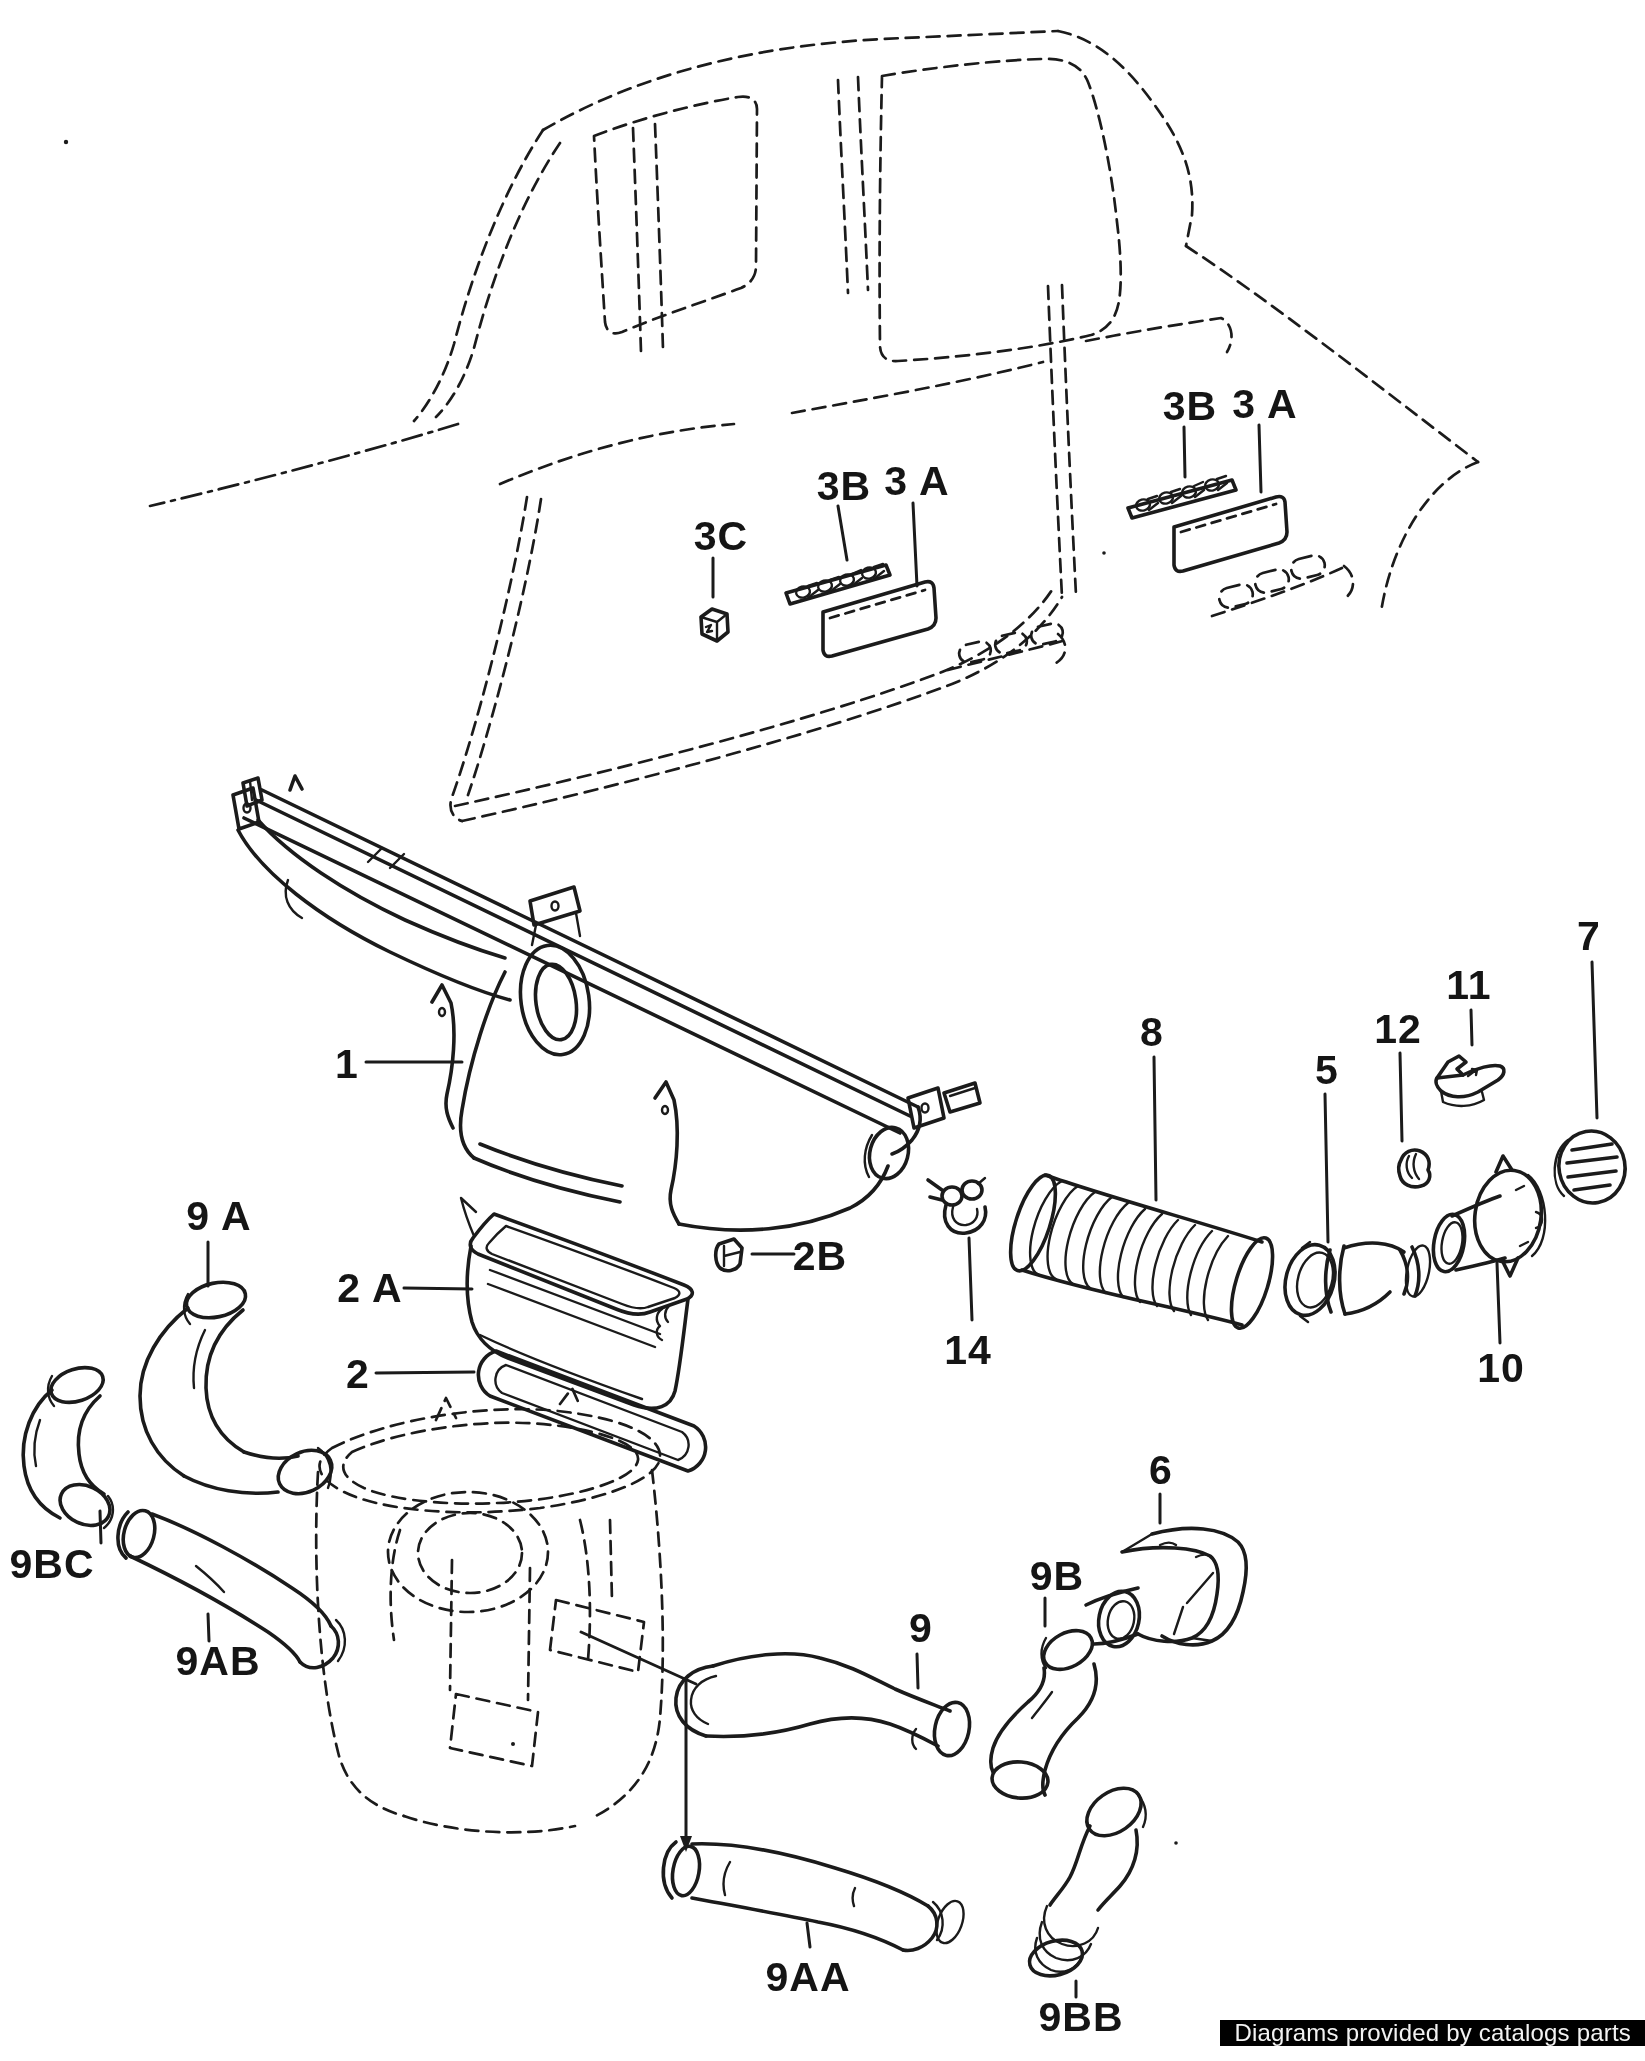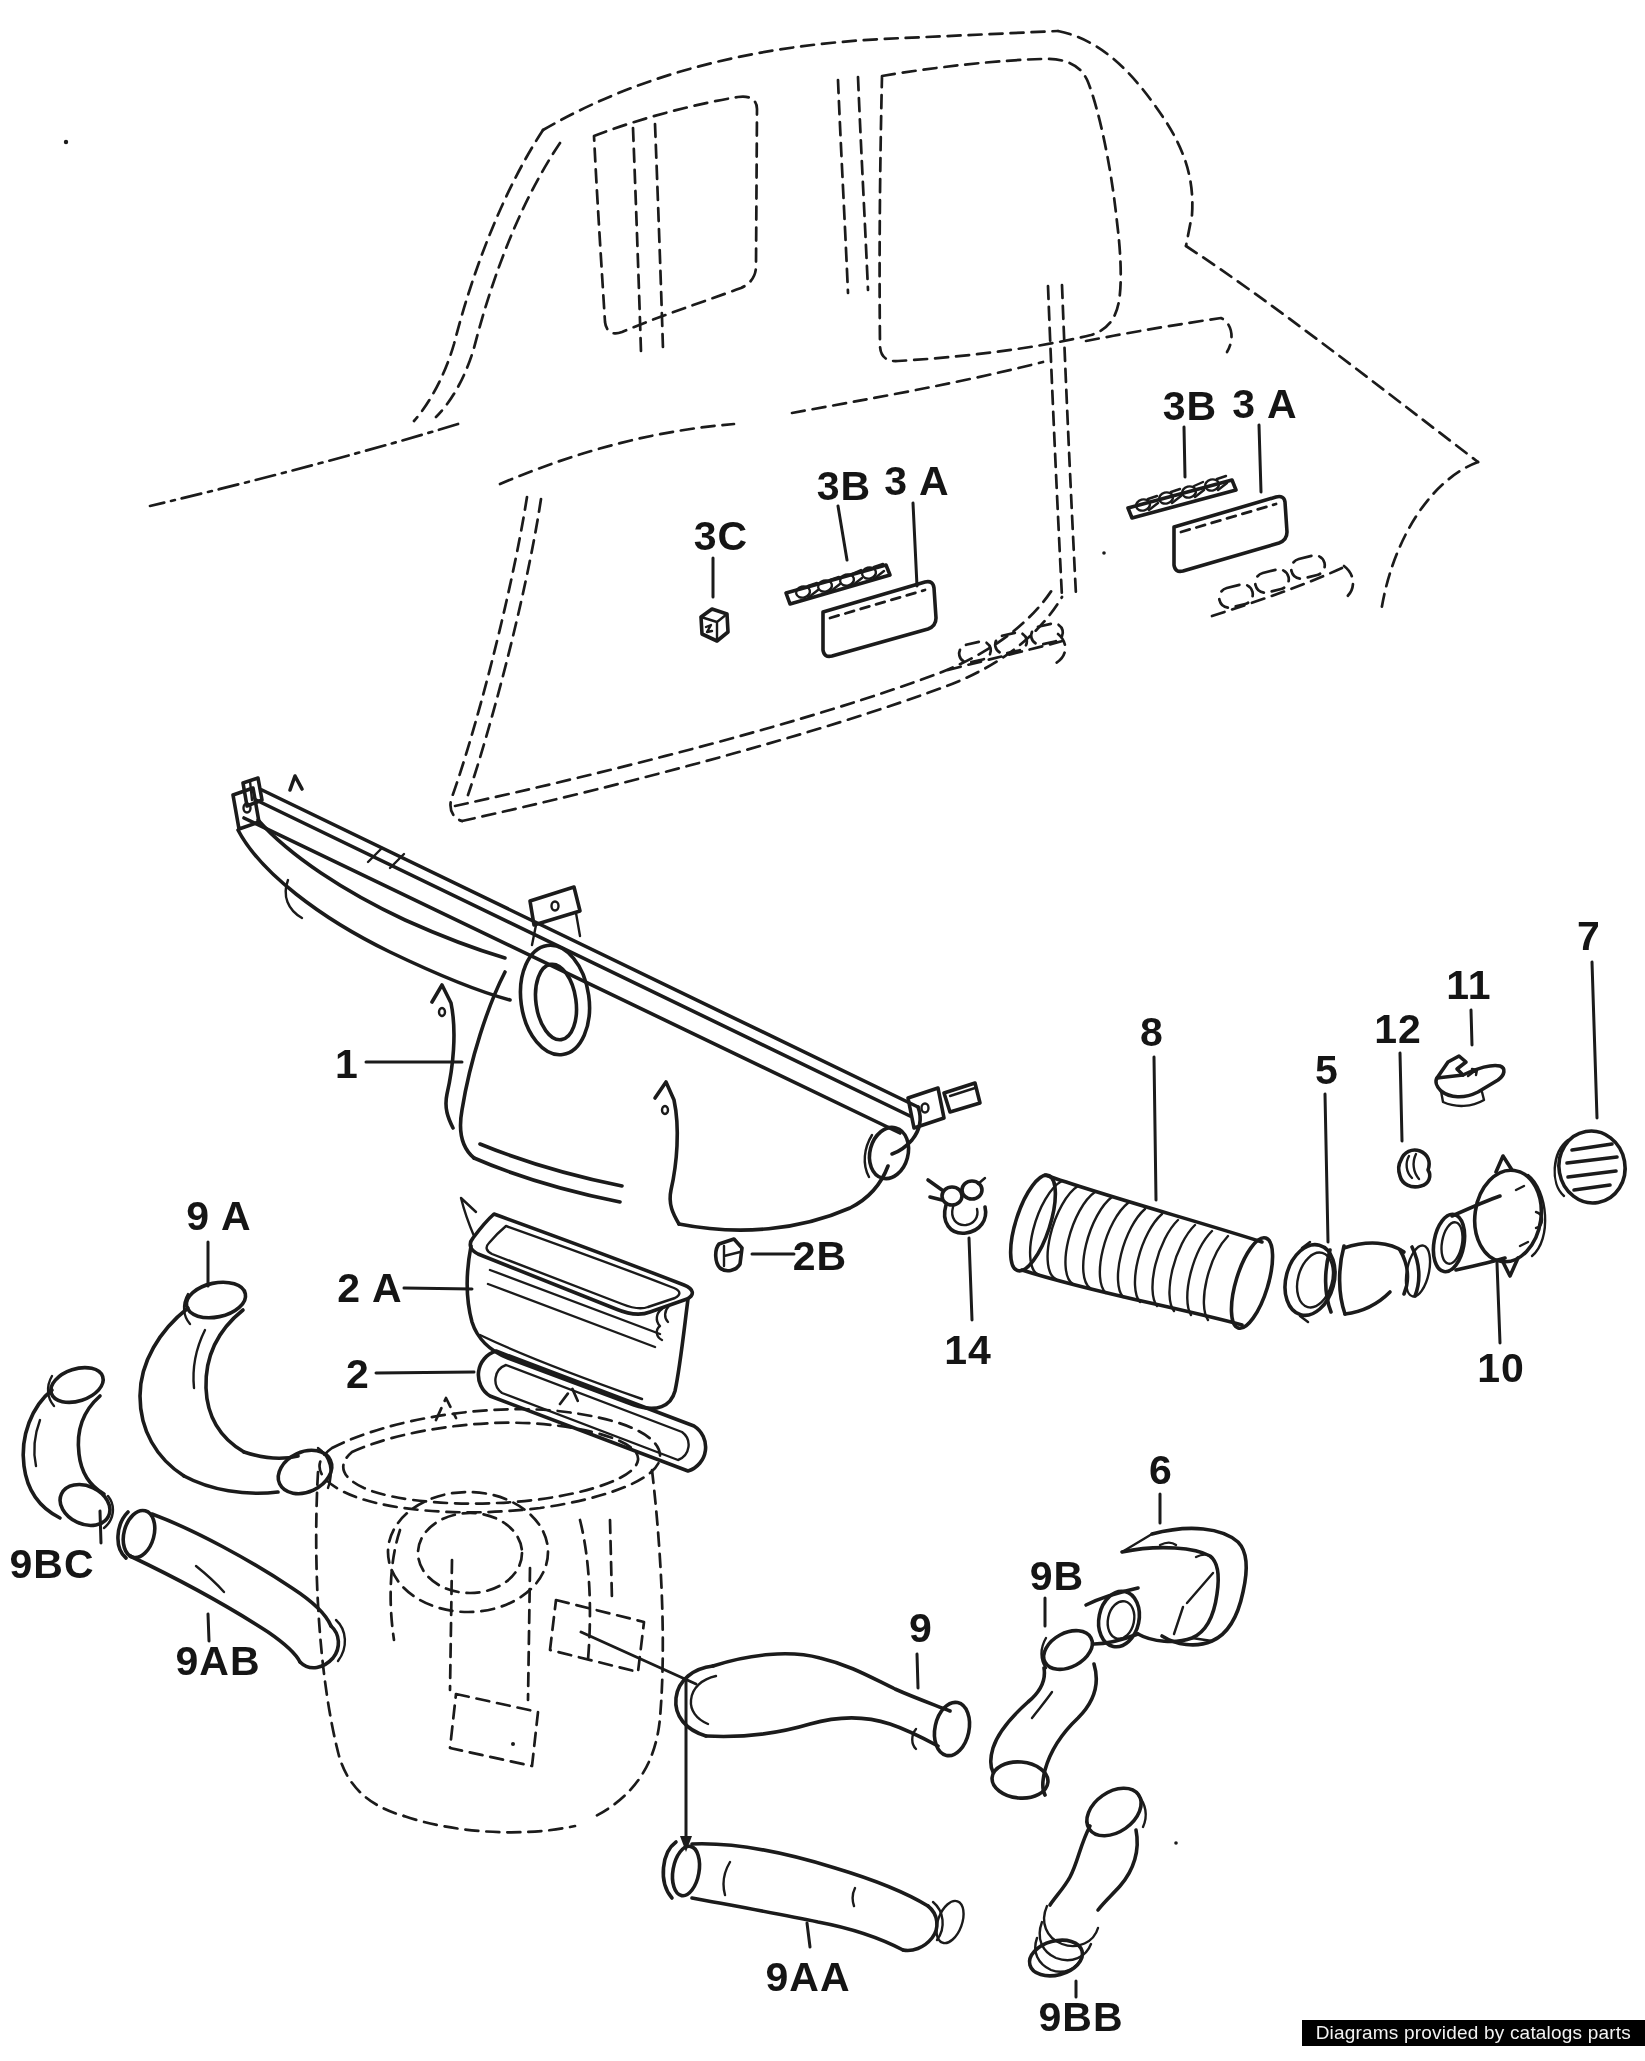--- a/index.html
+++ b/index.html
@@ -8,21 +8,21 @@
   .stage svg{position:absolute;left:0;top:0;}
   .cd  {fill:none;stroke:#1b1b1b;stroke-width:2.7;stroke-dasharray:13 8;stroke-linecap:round;stroke-linejoin:round;}
   .cdd {fill:none;stroke:#1b1b1b;stroke-width:2.7;stroke-dasharray:20 7 4 7;stroke-linecap:round;}
   .p   {fill:none;stroke:#1b1b1b;stroke-width:3.6;stroke-linecap:round;stroke-linejoin:round;}
   .pt  {fill:none;stroke:#1b1b1b;stroke-width:2.4;stroke-linecap:round;stroke-linejoin:round;}
   .dsh {fill:none;stroke:#1b1b1b;stroke-width:2.8;stroke-dasharray:9 7;stroke-linecap:round;}
   .ld  {fill:none;stroke:#1b1b1b;stroke-width:3;stroke-linecap:round;}
   .fillb{fill:#1b1b1b;stroke:none;}
   .lbl {font-family:"Liberation Sans",sans-serif;font-weight:700;font-size:41px;fill:#151515;letter-spacing:1px;}
   .badge{position:absolute;right:0;top:2020px;height:26px;background:#000000;color:#f2f2f2;
-         display:flex;align-items:center;padding:0 14px;font-size:19px;letter-spacing:.2px;
+         display:flex;align-items:center;padding:0 14px;font-size:24px;letter-spacing:.2px;
          font-family:"Liberation Sans",sans-serif;}
 </style>
 </head>
 <body>
 
 <div class="stage">
 <svg width="1645" height="2061" viewBox="0 0 1645 2061">
 
   <g>
     <path class="cdd" d="M458,424 C380,448 260,480 150,506"></path>

